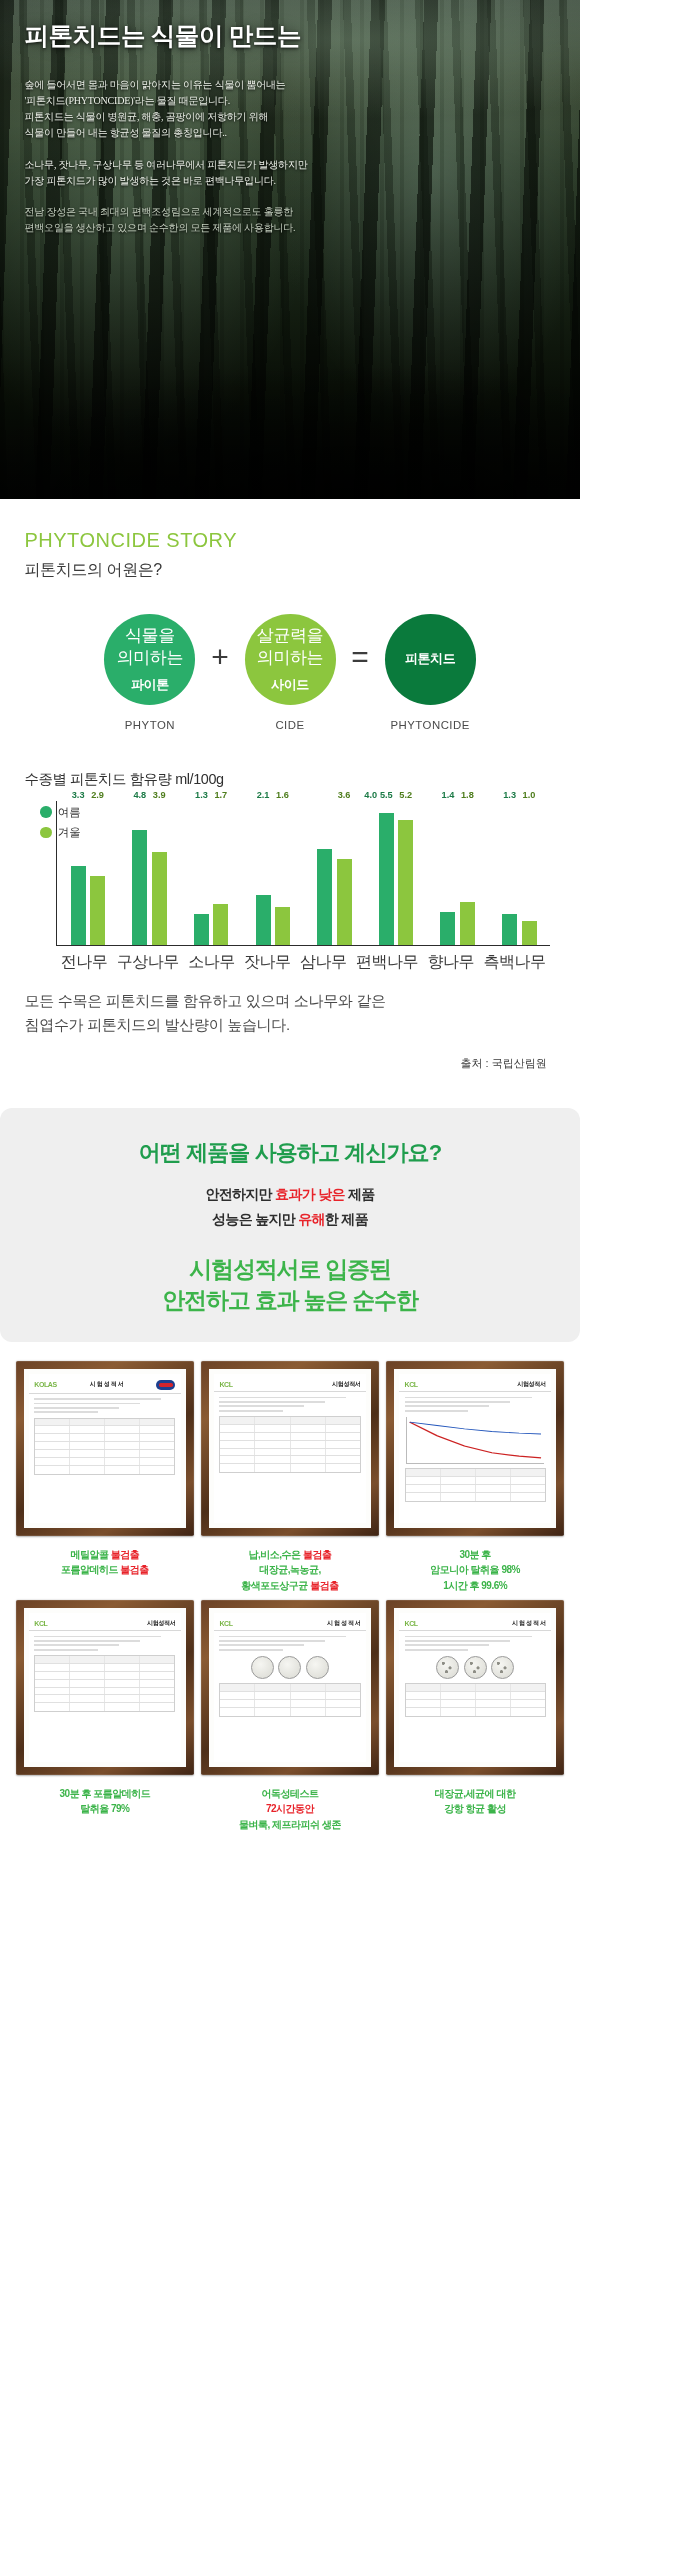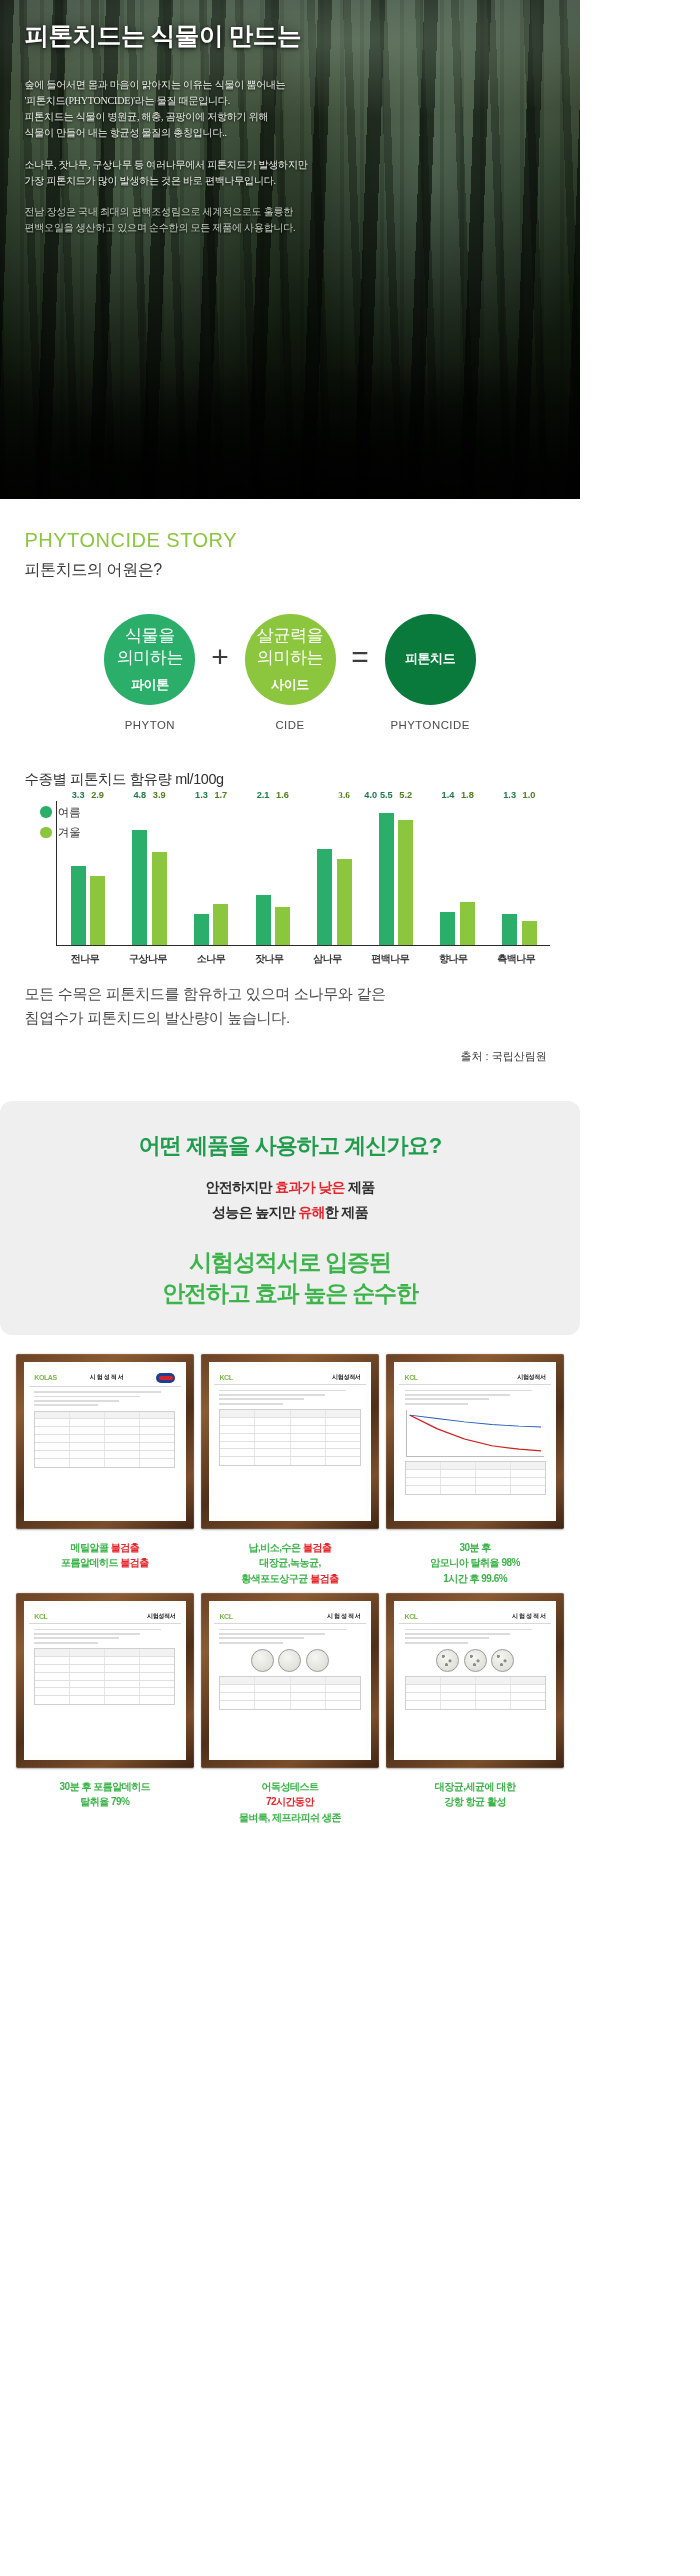--- a/index.html
+++ b/index.html
@@ -121,21 +121,21 @@
     display: flex; align-items: center; justify-content: space-around;
   }
   .group { display: flex; align-items: flex-end; gap: 4.4px; height: 100%; position: relative; }
   .bar-holder { position: relative; display: flex; flex-direction: column; justify-content: flex-end; height: 100%; }
   .bar { width: 15px; }
   .bar-val {
     position: absolute; bottom: 100%; left: 50%; transform: translateX(-50%);
     font-size: 9.2px; font-weight: 700; white-space: nowrap; margin-bottom: 0.9px;
   }
   .xlabels { display: flex; justify-content: space-around; margin-left: 31.5px; margin-right: 5.3px; margin-top: 6.1px; }
-  .xlabel { font-size: 10px; color: #3a3a3a; text-align: center; letter-spacing: -0.5px; font-weight: bold; }
+  .xlabel { font-size: 16px; color: #3a3a3a; text-align: center; letter-spacing: -0.5px; }
   .chart-note {
     margin-top: 15.8px;
     text-align: left;
     font-size: 15px;
     line-height: 1.6;
     color: #4a4a4a;
     letter-spacing: -0.3px;
   }
   .chart-source {
     margin-top: 19px; padding-right: 8.8px;
@@ -314,21 +314,21 @@
               <span class="bar-val" style="color: rgb(78, 125, 28);">1.6</span>
               <div class="bar" style="height: 26.6667%; background: rgb(140, 198, 62);"></div>
             </div>
           </div>
           <div class="group">
             <div class="bar-holder">
               <span class="bar-val" style="color: rgb(27, 122, 70); margin-left: 46px;">4.0</span>
               <div class="bar" style="height: 66.6667%; background: rgb(42, 174, 106);"></div>
             </div>
             <div class="bar-holder">
-              <span class="bar-val" style="color: rgb(78, 125, 28); font-family: Liberation Serif, serif;">3.6</span>
+              <span class="bar-val" style="color: rgb(78, 125, 28);">3.6</span>
               <div class="bar" style="height: 60%; background: rgb(140, 198, 62);"></div>
             </div>
           </div>
           <div class="group">
             <div class="bar-holder">
               <span class="bar-val" style="color: rgb(27, 122, 70);">5.5</span>
               <div class="bar" style="height: 91.6667%; background: rgb(42, 174, 106);"></div>
             </div>
             <div class="bar-holder">
               <span class="bar-val" style="color: rgb(78, 125, 28);">5.2</span>

